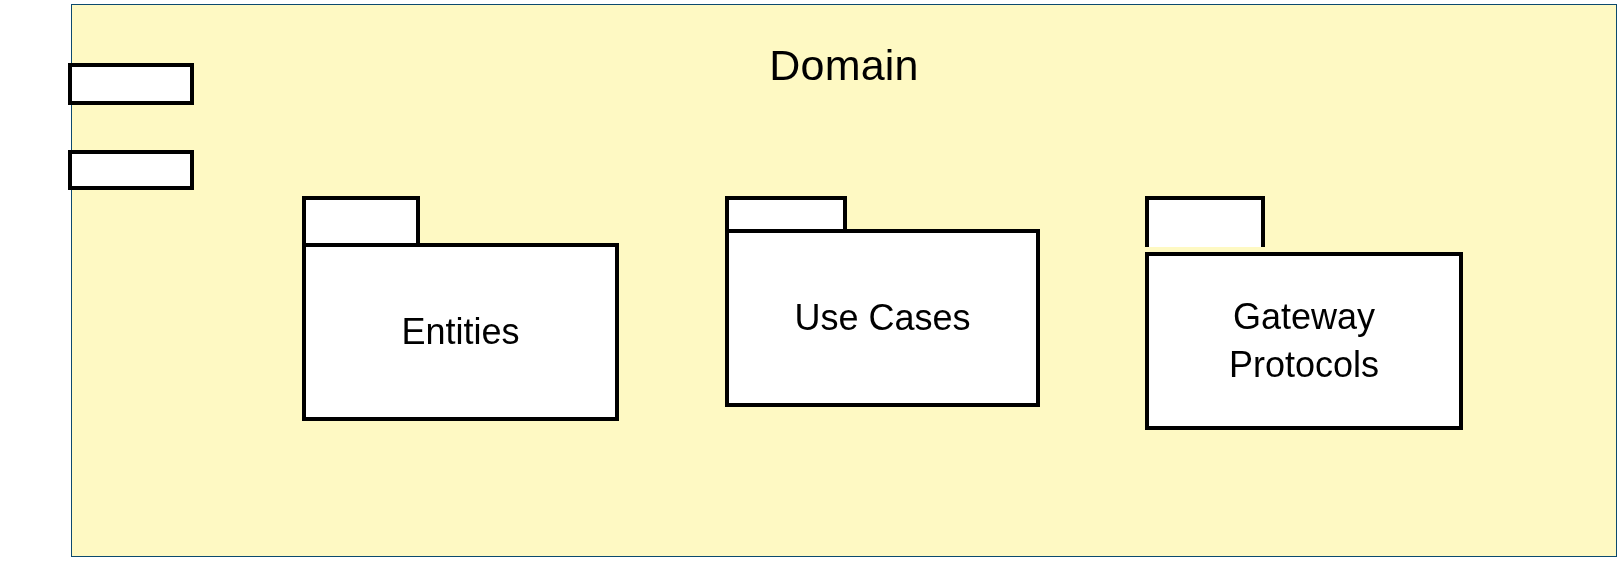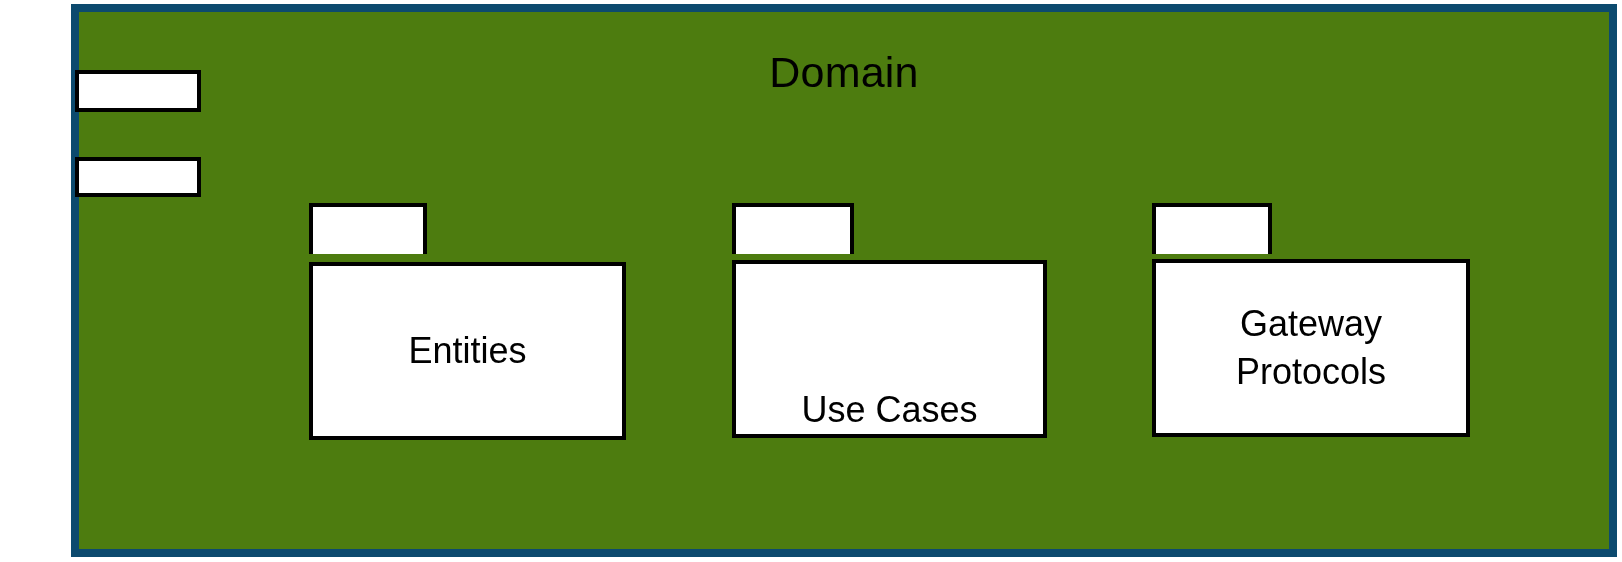--- a/index.html
+++ b/index.html
@@ -17,23 +17,23 @@
     background: #ffffff;
     overflow: hidden;
   }
   
   .component-container {
     position: absolute;
     left: 71px;
     top: 4px;
     width: 1546px;
     height: 553px;
-    border: 8px solid #0c4a6e;
+    border: 1px solid #0c4a6e;
     box-sizing: border-box;
-    background: #4d7c0f;
+    background: #fef9c3;
   }
   .component-title {
     position: absolute;
     left: 0;
     top: 38px;
     width: 100%;
     text-align: center;
     font-size: 43px;
     line-height: 1.05;
     color: #000000;
@@ -86,26 +86,26 @@
   .package-label {
     font-size: 36px;
     line-height: 1.32;
     color: #000000;
     white-space: pre-line;
   }
 
   
   .pkg-entities            { left: 230px; top: 191px; }
   .pkg-entities .package-tab  { width: 118px; height: 51px; }
-  .pkg-entities .package-body { top: 47px; width: 317px; height: 178px; margin-top: 12px; }
+  .pkg-entities .package-body { top: 47px; width: 317px; height: 178px; }
 
   
   .pkg-usecases            { left: 653px; top: 191px; }
   .pkg-usecases .package-tab  { width: 122px; height: 51px; }
-  .pkg-usecases .package-body { top: 57px; width: 315px; height: 178px; align-items: flex-end; }
+  .pkg-usecases .package-body { top: 33px; width: 315px; height: 178px; }
 
   
   .pkg-gateway             { left: 1073px; top: 191px; }
   .pkg-gateway .package-tab   { width: 120px; height: 51px; }
   .pkg-gateway .package-body  { top: 56px; width: 318px; height: 178px; }
 </style>
 </head>
 <body>
 
 <div id="canvas">

